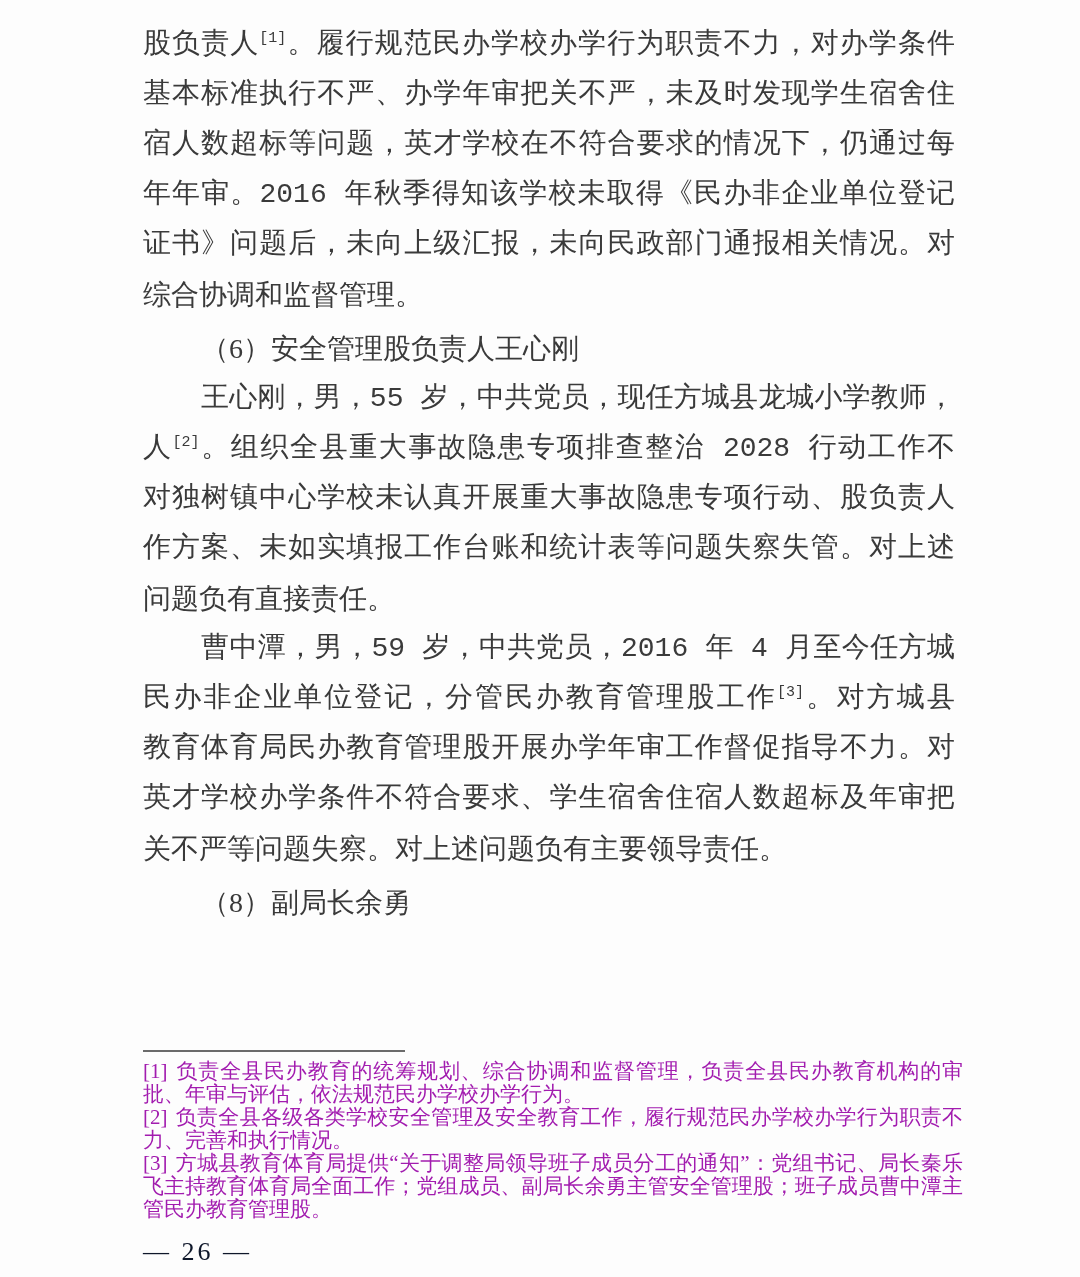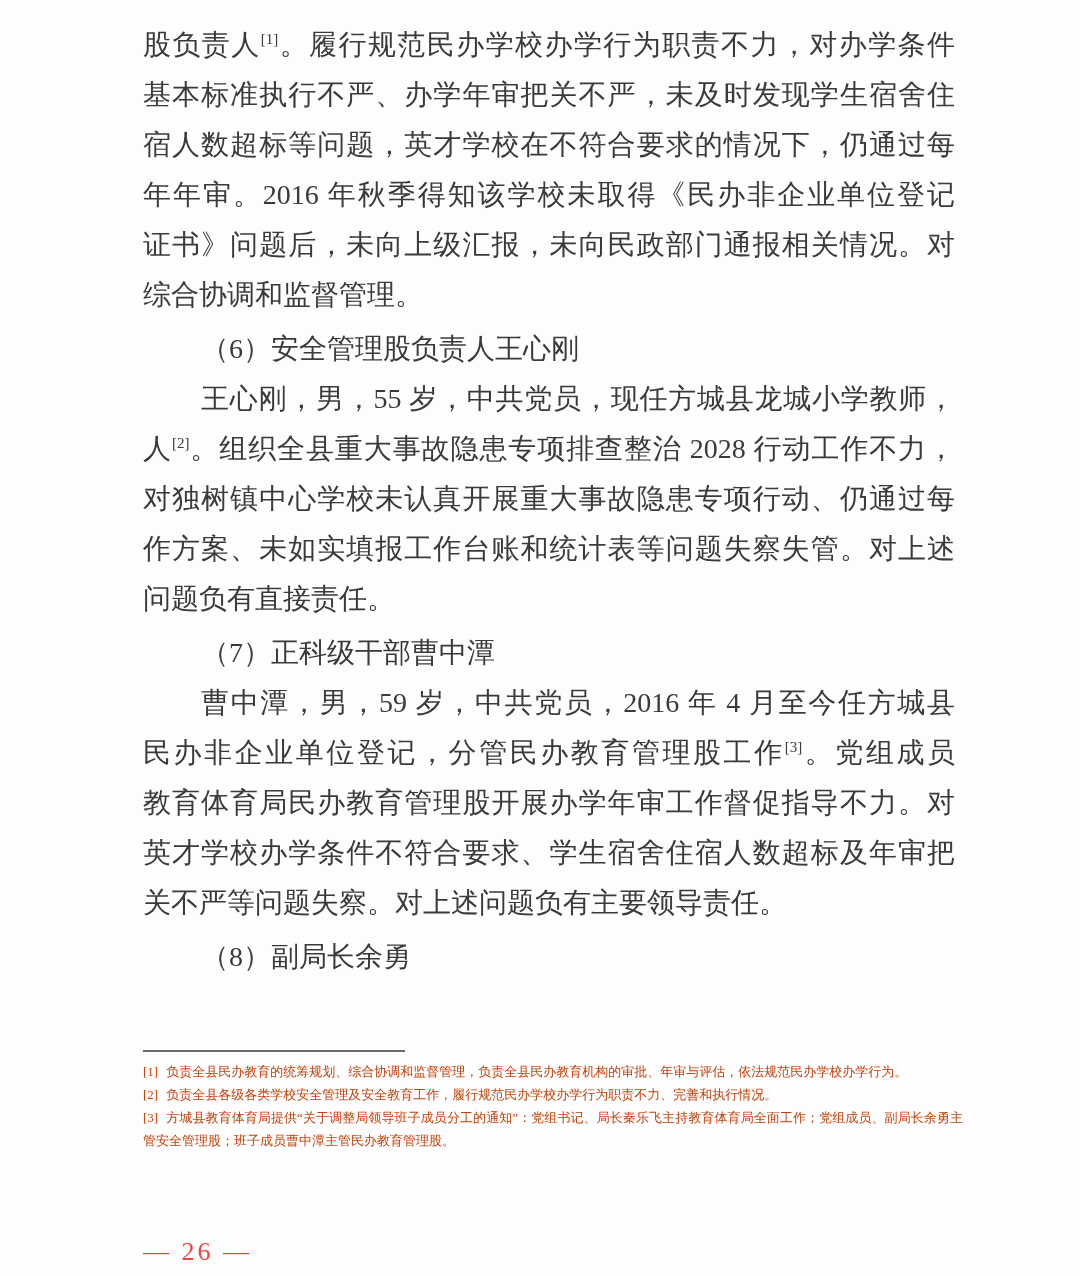--- a/index.html
+++ b/index.html
@@ -18,21 +18,21 @@
     width: 812px;
     color: #3a3a3a;
     font-size: 28px;
   }
   .line {
     height: 50px;
     line-height: 50px;
     text-align: justify;
     overflow: hidden;
   }
-  .line.justify { text-align-last: justify; }
+  .line.justify { text-align-last: justify; font-family: Liberation Mono, monospace; }
   .line.indent { text-indent: 58px; }
   .line.heading { margin-top: 4px; text-align-last: left; }
   .line sup {
     font-size: 15px;
     line-height: 0;
     vertical-align: super;
     letter-spacing: 0;
   }
   .footnote-rule {
     position: absolute;
@@ -40,58 +40,57 @@
     left: 143px;
     width: 262px;
     height: 2px;
     background: #6b6b6b;
   }
   .footnotes {
     position: absolute;
     top: 1060px;
     left: 143px;
     width: 820px;
-    color: #c2410c;
-    font-size: 13px;
+    color: #a21caf;
+    font-size: 21px;
     line-height: 23px;
     text-align: justify;
   }
   .footnote-item { margin: 0; }
   .footnote-marker { margin-right: 8px; }
   .page-number {
     position: absolute;
     top: 1238px;
     left: 143px;
     font-size: 26px;
     line-height: 28px;
-    color: #ef4444;
+    color: #0f172a;
     letter-spacing: 3px;
     white-space: pre;
   }
 </style>
 </head>
 <body>
 
 <div class="page">
   <div class="body-text">
       <div class="line justify"><span>股负责人</span><sup>[1]</sup><span>。履行规范民办学校办学行为职责不力，对办学条件</span></div>
       <div class="line justify"><span>基本标准执行不严、办学年审把关不严，未及时发现学生宿舍住</span></div>
       <div class="line justify"><span>宿人数超标等问题，英才学校在不符合要求的情况下，仍通过每</span></div>
       <div class="line justify"><span>年年审。2016 年秋季得知该学校未取得《民办非企业单位登记</span></div>
       <div class="line justify"><span>证书》问题后，未向上级汇报，未向民政部门通报相关情况。对</span></div>
       <div class="line"><span>综合协调和监督管理。</span></div>
       <div class="line heading indent"><span>（6）安全管理股负责人王心刚</span></div>
       <div class="line indent justify"><span>王心刚，男，55 岁，中共党员，现任方城县龙城小学教师，</span></div>
       <div class="line justify"><span>人</span><sup>[2]</sup><span>。组织全县重大事故隐患专项排查整治 2028 行动工作不力，</span></div>
-      <div class="line justify"><span>对独树镇中心学校未认真开展重大事故隐患专项行动、仍通过每</span></div>
+      <div class="line justify"><span>对独树镇中心学校未认真开展重大事故隐患专项行动、股负责人</span></div>
       <div class="line justify"><span>作方案、未如实填报工作台账和统计表等问题失察失管。对上述</span></div>
       <div class="line"><span>问题负有直接责任。</span></div>
-      <div class="line heading indent"><span>（7）正科级干部曹中潭</span></div>
       <div class="line indent justify"><span>曹中潭，男，59 岁，中共党员，2016 年 4 月至今任方城县</span></div>
-      <div class="line justify"><span>民办非企业单位登记，分管民办教育管理股工作</span><sup>[3]</sup><span>。党组成员</span></div>
+      <div class="line justify"><span>民办非企业单位登记，分管民办教育管理股工作</span><sup>[3]</sup><span>。对方城县</span></div>
       <div class="line justify"><span>教育体育局民办教育管理股开展办学年审工作督促指导不力。对</span></div>
       <div class="line justify"><span>英才学校办学条件不符合要求、学生宿舍住宿人数超标及年审把</span></div>
       <div class="line"><span>关不严等问题失察。对上述问题负有主要领导责任。</span></div>
       <div class="line heading indent"><span>（8）副局长余勇</span></div>
     </div>
   <div class="footnote-rule"></div>
   <div class="footnotes">
       <div class="footnote-item"><span class="footnote-marker">[1]</span><span>负责全县民办教育的统筹规划、综合协调和监督管理，负责全县民办教育机构的审批、年审与评估，依法规范民办学校办学行为。</span></div>
       <div class="footnote-item"><span class="footnote-marker">[2]</span><span>负责全县各级各类学校安全管理及安全教育工作，履行规范民办学校办学行为职责不力、完善和执行情况。</span></div>
       <div class="footnote-item"><span class="footnote-marker">[3]</span><span>方城县教育体育局提供“关于调整局领导班子成员分工的通知”：党组书记、局长秦乐飞主持教育体育局全面工作；党组成员、副局长余勇主管安全管理股；班子成员曹中潭主管民办教育管理股。</span></div>

